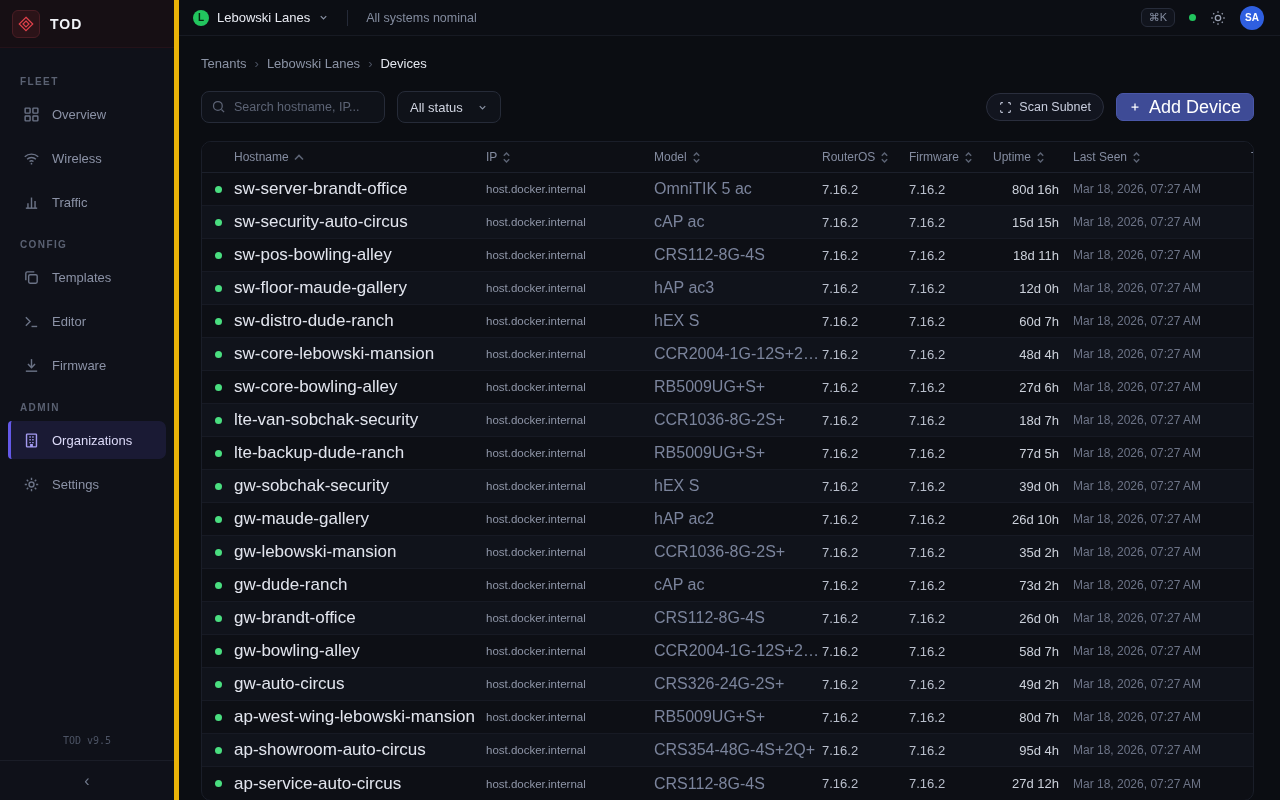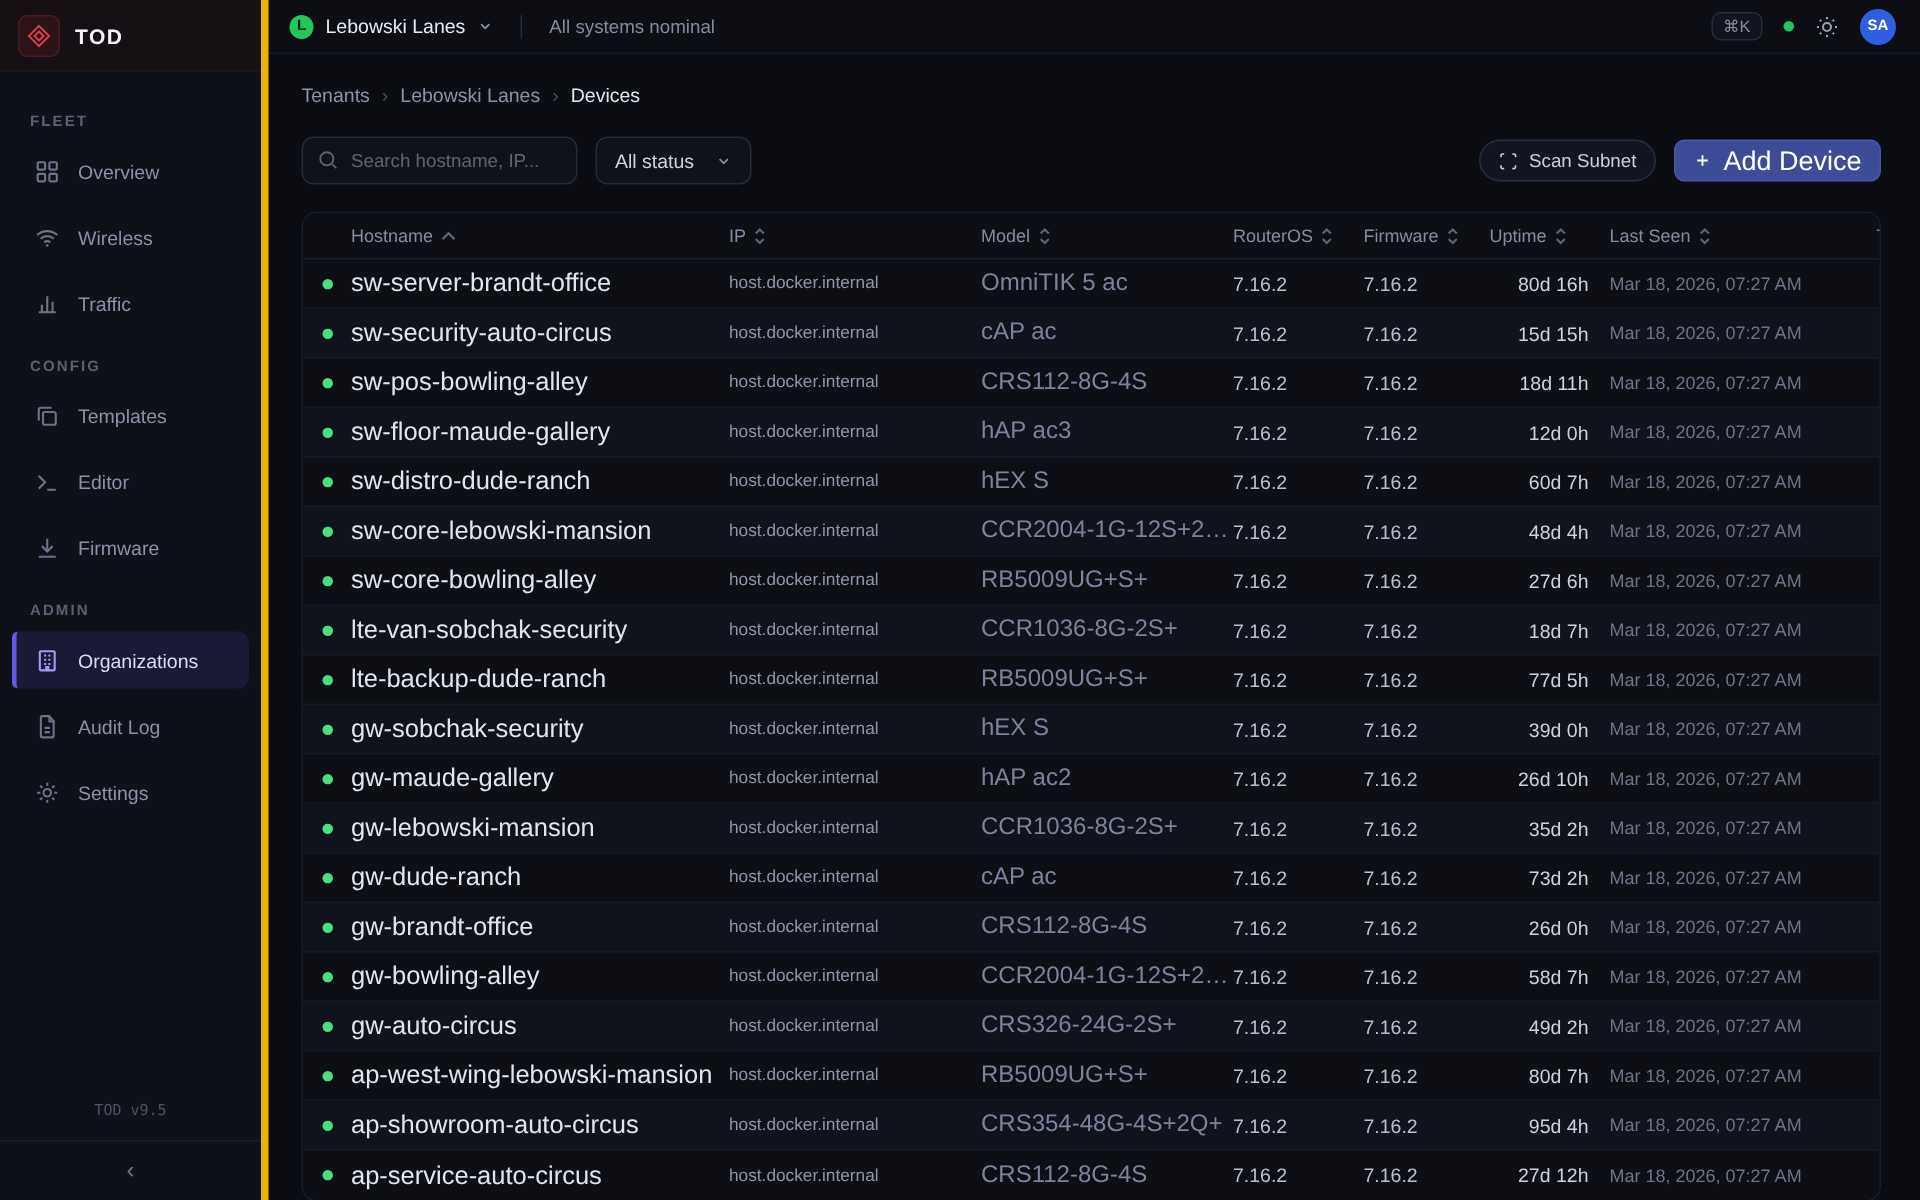--- a/index.html
+++ b/index.html
@@ -163,30 +163,20 @@
 
     <div class="nav-item active">
       <span class="nicon">
           <svg width="17" height="17" viewBox="0 0 24 24" fill="none" stroke="currentColor" stroke-width="2">
             <rect x="5" y="3" width="14" height="18" rx="1"></rect>
             <path d="M9 7h2M13 7h2M9 11h2M13 11h2M9 15h2M13 15h2"></path>
             <path d="M11 21v-3h2v3"></path>
           </svg>
         </span>
       <span>Organizations</span>
-    </div>
-    <div class="nav-item">
-      <span class="nicon">
-          <svg width="17" height="17" viewBox="0 0 24 24" fill="none" stroke="currentColor" stroke-width="2">
-            <path d="M14 2H7a1 1 0 0 0-1 1v18a1 1 0 0 0 1 1h10a1 1 0 0 0 1-1V7z"></path>
-            <path d="M14 2v5h5"></path>
-            <path d="M9.5 13h5M9.5 17h5"></path>
-          </svg>
-        </span>
-      <span>Audit Log</span>
     </div>
     <div class="nav-item">
       <span class="nicon">
           <svg width="17" height="17" viewBox="0 0 24 24" fill="none" stroke="currentColor" stroke-width="2">
             <circle cx="12" cy="12" r="3.5"></circle>
             <path d="M18.5 12h3M12 18.5v3M5.5 12h-3M12 5.5v-3M16.6 16.6l2.1 2.1M7.4 16.6l-2.1 2.1M7.4 7.4L5.3 5.3M16.6 7.4l2.1-2.1"></path>
           </svg>
         </span>
       <span>Settings</span>
     </div>

